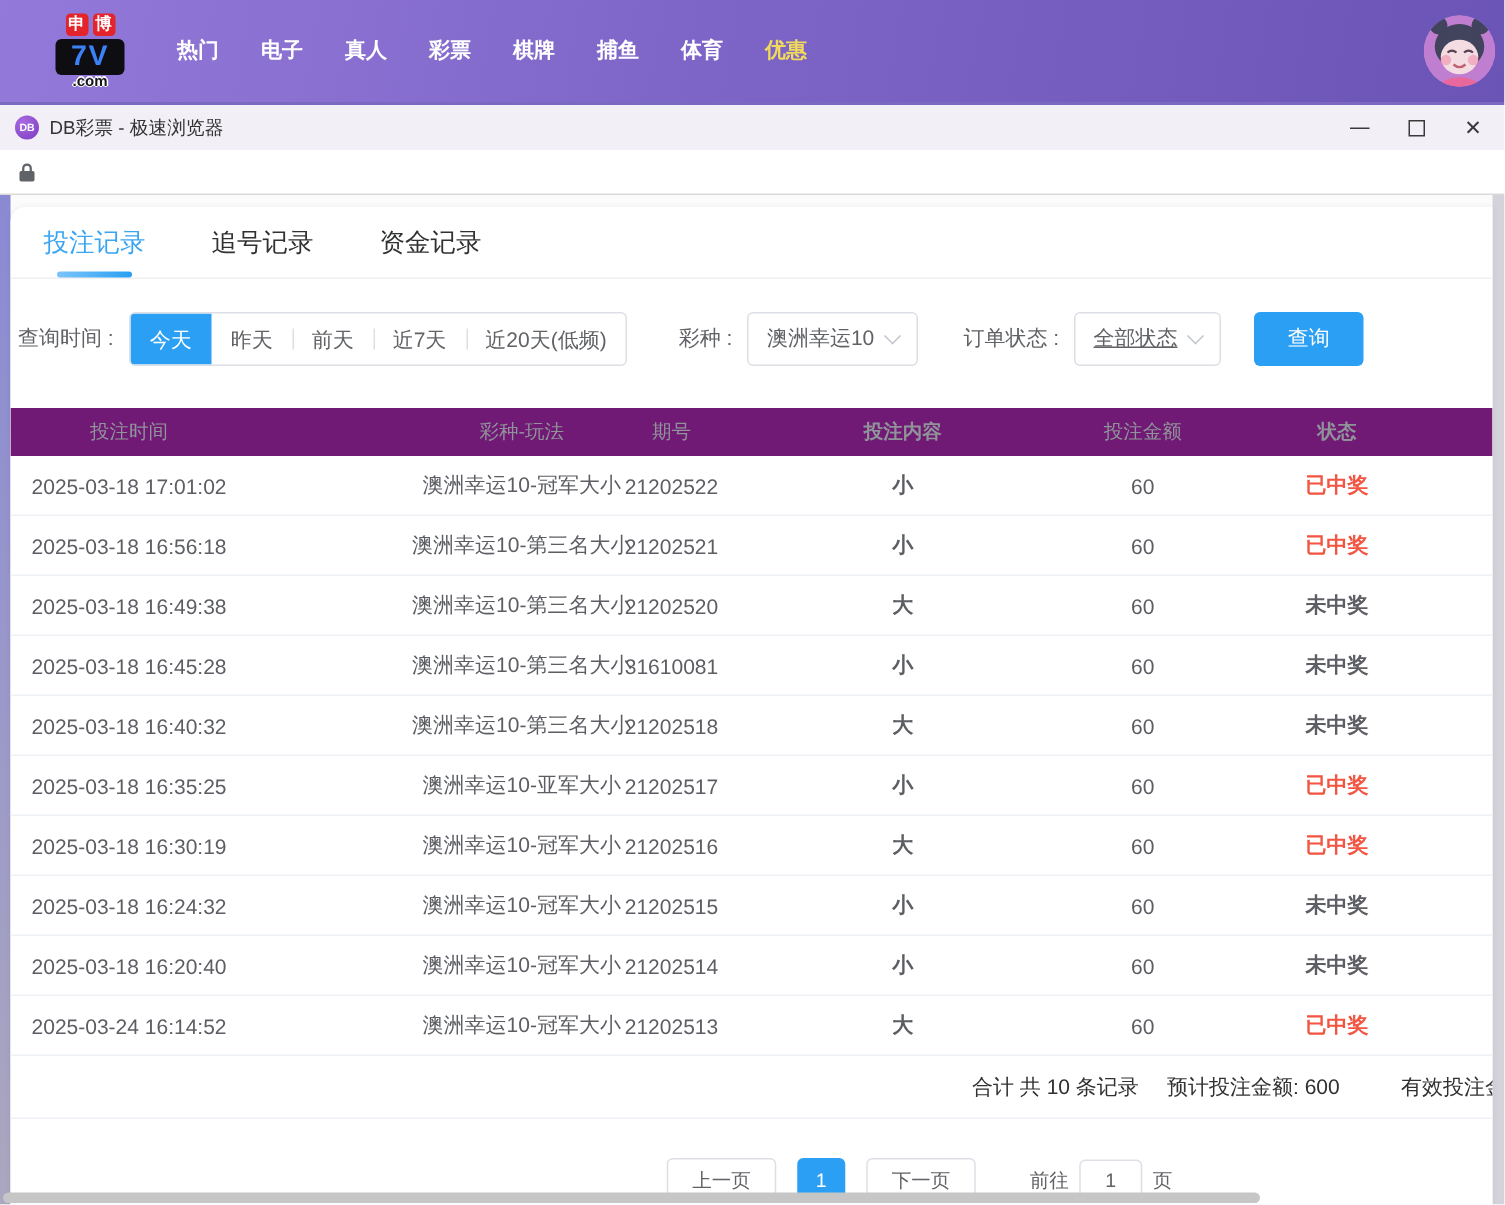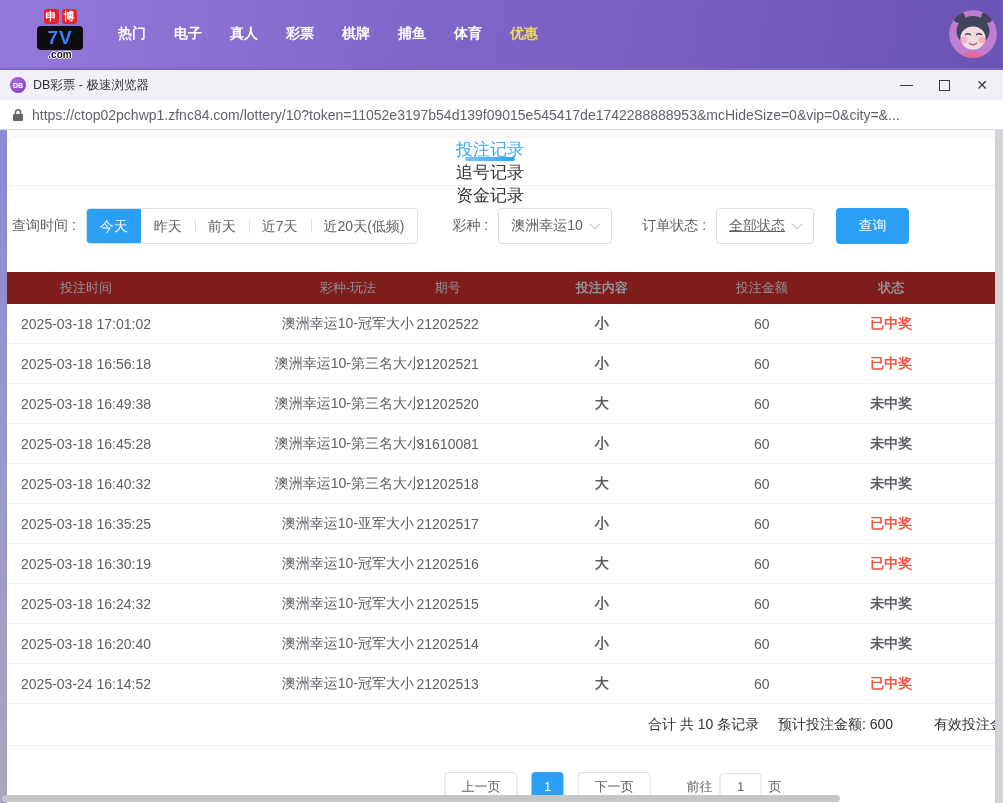--- a/index.html
+++ b/index.html
@@ -32,21 +32,21 @@
   .urlbar { height:30px; background:#fff; border-bottom:1px solid #dadada; display:flex; align-items:center; padding:0 12px; cursor:text; }
   .url-text { margin-left:8px; font-size:14px; color:#5f6368; white-space:nowrap; overflow:hidden; }
 
   
   .page { height:673px; background:#fbfbfb; position:relative; }
   .page-left-strip { position:absolute; left:0; top:0; bottom:0; width:7px; background:linear-gradient(180deg,#8a8ad4,#aba7bf); }
   .page-right-strip { position:absolute; right:0; top:0; bottom:0; width:8px; background:#d4d2da; }
   .card { position:absolute; left:7px; right:8px; top:8px; bottom:0; background:#fff; border-top-left-radius:10px; box-shadow:0 0 4px rgba(0,0,0,.06); overflow:hidden; }
 
   
-  .tabs { height:48px; border-bottom:1px solid #f0f0f0; padding-left:22px; display:flex; align-items:center;flex-direction:column; }
+  .tabs { height:48px; border-bottom:1px solid #f0f0f0; padding-left:22px; display:flex; align-items:center; }
   .tab { font-size:17px; color:#303133; margin-right:44px; position:relative; height:100%; display:flex; align-items:center; cursor:pointer; white-space:nowrap; }
   .tab.active { color:#3aa5f3; }
   .tab.active::after { content:""; position:absolute; bottom:0; left:50%; transform:translateX(-50%); width:50px; height:4px; border-radius:3px; background:linear-gradient(90deg,#7cc4f8,#2b9ff3); }
 
   
   .filters { margin-top:22px; padding-left:5px; display:flex; align-items:center; font-size:14px; color:#606266; height:36px; }
   .flabel { margin-right:10px; white-space:nowrap; }
   .flabel.lot { margin-left:34px; }
   .flabel.stat { margin-left:30px; }
   .btn-group { display:flex; border:1px solid #dcdfe6; border-radius:4px; overflow:hidden; height:36px; background:#fff; }
@@ -54,21 +54,21 @@
   .time-opt + .time-opt::before { content:""; position:absolute; left:0; top:10px; bottom:10px; width:1px; background:#dcdfe6; }
   .time-opt.active { background:#2b9ff3; color:#fff; }
   .time-opt.active + .time-opt::before { display:none; }
   .select { width:114px; height:36px; border:1px solid #dcdfe6; border-radius:4px; display:flex; align-items:center; justify-content:space-between; padding:0 12px; cursor:pointer; background:#fff; }
   .select.small { width:98px;text-decoration:underline; }
   .chev { width:8px; height:8px; border-right:1.4px solid #c0c4cc; border-bottom:1.4px solid #c0c4cc; transform:rotate(45deg); margin-top:-4px; flex:none; }
   .search-btn { margin-left:22px; width:73px; height:36px; background:#2b9ff3; border:none; border-radius:4px; color:#fff; font-size:14px; cursor:pointer; font-family:inherit; }
 
   
   .table { margin-top:28px; }
-  .thead { position:relative; height:32px; background:#7f1d1d; font-size:13px; color:#909399; }
+  .thead { position:relative; height:32px; background:#701a75; font-size:13px; color:#909399; }
   .row { position:relative; height:40px; border-bottom:1px solid #eef1f6; font-size:14px; color:#5c5e63; }
   .cell { position:absolute; top:50%; transform:translate(-50%,-50%); white-space:nowrap; }
   .c0 { left:8%; } .c1 { left:34.5%; } .c2 { left:44.6%; } .c3 { left:60.2%;font-weight:bold; } .c4 { left:76.4%; } .c5 { left:89.5%;font-weight:bold; }
   .cell.won { color:#f25542; }
 
   
   .summary { position:relative; height:42px; border-bottom:1px solid #eef1f6; font-size:14px; color:#303133; }
   .summary span { position:absolute; top:50%; transform:translateY(-50%); white-space:nowrap; }
   .sum-total { left:641px; }
   .sum-est { left:771px; }
@@ -142,21 +142,20 @@
       </span>
     <span class="wc">✕</span>
   </div>
 </div>
 
 <div class="urlbar">
   <svg width="12" height="14" viewBox="0 0 12 14">
     <rect x="1" y="6" width="10" height="7" rx="1.2" fill="#5f6368"></rect>
     <path d="M3.5 6V4.2a2.5 2.5 0 0 1 5 0V6" fill="none" stroke="#5f6368" stroke-width="1.5"></path>
   </svg>
-  <span class="url-text">https://ctop02pchwp1.zfnc84.com/lottery/10?token=11052e3197b54d139f09015e545417de1742288888953&amp;mcHideSize=0&amp;vip=0&amp;city=&amp;...</span>
 </div>
 
 <div class="page">
   <div class="page-left-strip"></div>
   <div class="page-right-strip"></div>
 
   <div class="card">
     <div class="tabs" id="tabs">
         <span class="tab active">投注记录</span>
         <span class="tab">追号记录</span>

